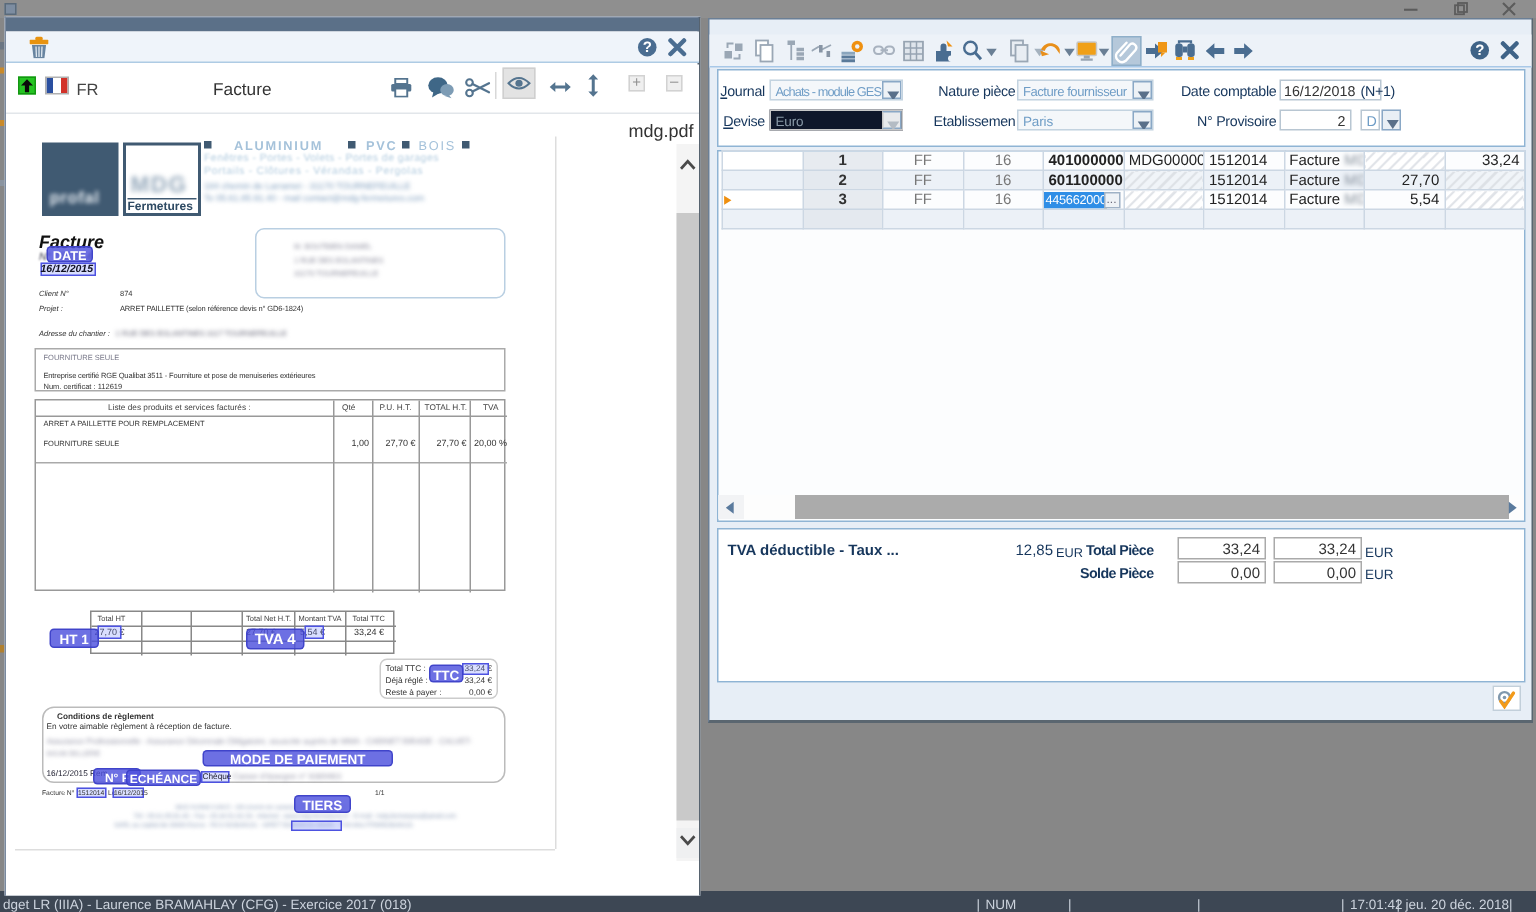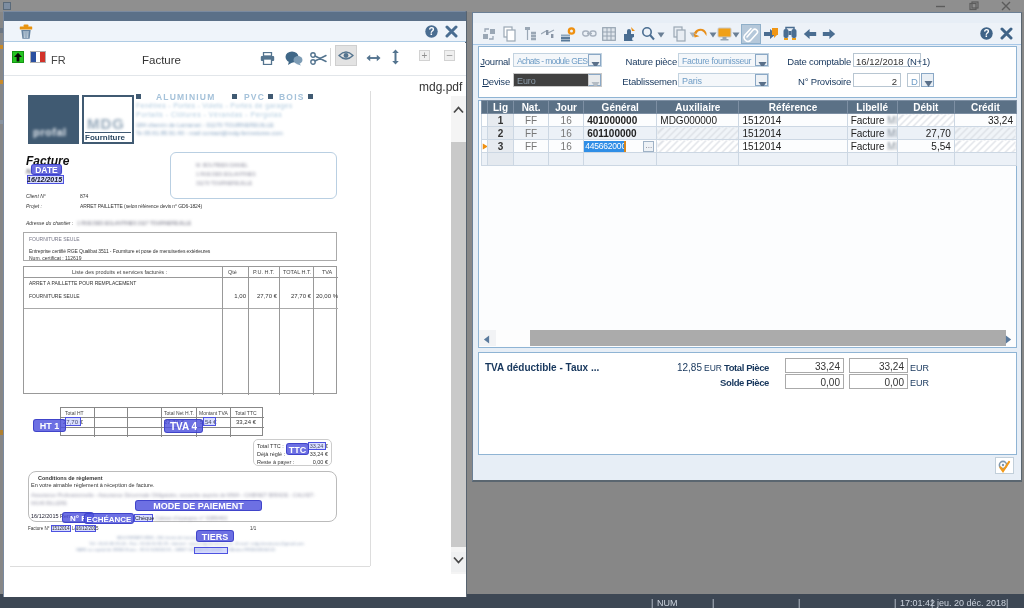--- a/index.html
+++ b/index.html
@@ -18,20 +18,21 @@
   <div class="abs" style="left:3px;top:2px;width:8px;height:8px;background:#7d8da1;border:1px solid #5a6a7a;"></div>
   <svg class="abs" style="left:930px;top:0;" width="94" height="12" viewBox="0 0 94 12">
     <line x1="6" y1="6.5" x2="15" y2="6.5" stroke="#5c5c5c" stroke-width="1.4"></line>
     <rect x="40" y="3.5" width="6" height="6" fill="none" stroke="#5c5c5c" stroke-width="1.2"></rect>
     <rect x="42" y="2" width="6" height="6" fill="none" stroke="#5c5c5c" stroke-width="1.2"></rect>
     <path d="M72 2 L80 10 M80 2 L72 10" stroke="#5c5c5c" stroke-width="1.4"></path>
   </svg>
 </div>
 
 <div class="abs" style="left:0;top:594px;width:1024px;height:14px;background:#3d4754;color:#ccd3dd;font-size:9px;">
+  <div class="abs" style="left:2px;top:4px;white-space:nowrap;">dget  LR (IIIA) - Laurence BRAMAHLAY (CFG) - Exercice 2017 (018)</div>
   <div class="abs" style="left:651px;top:4px;">|</div>
   <div class="abs" style="left:657px;top:4px;">NUM</div>
   <div class="abs" style="left:712px;top:4px;">|</div>
   <div class="abs" style="left:798px;top:4px;">|</div>
   <div class="abs" style="left:894px;top:4px;">|</div>
   <div class="abs" style="left:900px;top:4px;">17:01:42</div>
   <div class="abs" style="left:931px;top:4px;">|</div>
   <div class="abs" style="left:937px;top:4px;white-space:nowrap;">jeu. 20 déc. 2018</div>
   <div class="abs" style="left:1006px;top:4px;">|</div>
 </div>
@@ -120,30 +121,30 @@
     <div class="abs" style="left:366px;top:15px;width:1px;height:475px;background:#ddd;"></div>
     <div class="abs" style="left:6px;top:490px;width:360px;height:1px;background:#ddd;"></div>
 
     <div id="pg" class="abs" style="left:-4px;top:-12px;width:466px;height:533px;">
 
       <div class="abs" style="left:28px;top:31px;width:51px;height:49px;background:#405a72;">
         <div class="abs" style="left:5px;top:31px;font-size:11px;font-weight:bold;color:#e2e8ee;letter-spacing:0.5px;filter:blur(1.5px);">profal</div>
       </div>
       <div class="abs" style="left:82px;top:31px;width:52px;height:49px;background:#fff;border:2px solid #405a72;">
         <div class="abs" style="left:3px;top:18px;font-size:15px;font-weight:bold;color:#97aabc;filter:blur(1.8px);letter-spacing:1px;">MDG</div>
-        <div class="abs" style="left:1px;top:35px;font-size:8px;font-weight:bold;color:#2e4a63;border-top:1px solid #405a72;width:46px;">Fourniture</div>
+        <div class="abs" style="left:1px;top:35px;font-size:8px;font-weight:bold;color:#2e4a63;border-top:1px solid #405a72;width:46px;">Fermetures</div>
       </div>
 
       <div class="abs" style="left:136px;top:28px;width:210px;height:10px;">
         <span style="position:absolute;left:0;top:2px;width:5px;height:5px;background:#405a72;"></span>
         <span style="position:absolute;left:20px;top:0;font-size:8.5px;font-weight:bold;color:#a5c2da;letter-spacing:1.2px;">ALUMINIUM</span>
         <span style="position:absolute;left:96px;top:2px;width:5px;height:5px;background:#405a72;"></span>
         <span style="position:absolute;left:108px;top:0;font-size:8.5px;font-weight:bold;color:#a5c2da;letter-spacing:1.2px;">PVC</span>
         <span style="position:absolute;left:132px;top:2px;width:5px;height:5px;background:#405a72;"></span>
-        <span style="position:absolute;left:143px;top:0;font-size:8.5px;font-weight:bold;color:#a5c2da;letter-spacing:1.2px;">BOIS</span>
+        <span style="position:absolute;left:143px;top:0;font-size:8.5px;font-weight:normal;color:#a5c2da;letter-spacing:1.2px;">BOIS</span>
         <span style="position:absolute;left:172px;top:2px;width:5px;height:5px;background:#405a72;"></span>
       </div>
       <div class="abs blur1" style="left:136px;top:38px;font-size:7px;color:#b4cde0;letter-spacing:0.3px;">Fenêtres - Portes - Volets - Portes de garages</div>
       <div class="abs blur1" style="left:136px;top:47px;font-size:7px;color:#b4cde0;letter-spacing:0.5px;">Portails - Clôtures - Vérandas - Pergolas</div>
       <div class="abs blur2" style="left:136px;top:58px;font-size:6px;color:#7e9dbd;">184 chemin de Larramet - 31170 TOURNEFEUILLE</div>
       <div class="abs blur2" style="left:136px;top:66px;font-size:6px;color:#7e9dbd;">Te 05.61.85.91.40 - mail contact@mdg-fermetures.com</div>
 
       <div class="abs" style="left:26px;top:90px;font-size:12px;font-weight:bold;font-style:italic;color:#111;">Facture</div>
       <div class="abs blur1" style="left:26px;top:104px;font-size:7px;font-style:italic;color:#334;">N° 15/2014</div>
       <div class="lbl" style="left:31px;top:100px;width:31px;height:11px;font-size:8.5px;line-height:11px;">DATE</div>
@@ -387,21 +388,21 @@
             <path d="M0.5 1 L8.5 1 L4.5 7 Z" fill="#5a708a"></path>
           </svg></span>
     </div>
     <div class="flbl" style="left:304px;top:9px;width:68px;">Date comptable</div>
     <div class="abs" style="left:374px;top:6px;width:68px;height:14px;border:1px solid #b8c6d2;background:#fff;">
       <span style="position:absolute;left:2px;top:1.5px;font-size:9.5px;color:#333;">16/12/2018</span>
     </div>
     <div class="flbl" style="left:428px;top:9px;">(N+1)</div>
 
     <div class="flbl" style="left:0px;top:29px;width:31px;"><span style="text-decoration:underline;">D</span>evise</div>
-    <div class="fcombo" style="left:34px;top:26px;width:89px;border-color:#c8c8c8;background:#404040;">
+    <div class="fcombo" style="left:34px;top:26px;width:89px;border-color:#c8c8c8;background:#0f172a;">
       <span class="tx" style="color:#8a9aa8;">Euro</span>
       <span class="dbtn" style="background:#e8eaec;border-left-color:#c8c8c8;"><svg width="9" height="8" viewBox="0 0 9 8" style="margin:2px 0 0 2px;">
             <path d="M0.5 1 L8.5 1 L4.5 7 Z" fill="#b4bcc4"></path>
           </svg></span>
     </div>
     <div class="flbl" style="left:140px;top:29px;width:58px;">Etablissemen</div>
     <div class="fcombo" style="left:199px;top:26px;width:91px;">
       <span class="tx">Paris</span>
       <span class="dbtn"><svg width="9" height="8" viewBox="0 0 9 8" style="margin:2px 0 0 2px;">
             <path d="M0.5 1 L8.5 1 L4.5 7 Z" fill="#5a708a"></path>
@@ -427,32 +428,20 @@
       #gtab .c { text-align:center; } #gtab .r { text-align:right; }
       #gtab .lig { background:#e7ebf0; font-weight:bold; color:#333; }
       #gtab .gray { color:#777; }
       #gtab .hatch { background:repeating-linear-gradient(135deg,#fff 0px,#fff 3.5px,#e0e3e8 3.5px,#e0e3e8 5px); }
       #gtab tr.alt td { background:#ecf1f7; }
       #gtab tr.alt td.lig { background:#e4e9ef; }
       #gtab tr.alt td.hatch { background:repeating-linear-gradient(135deg,#f0f4f8 0px,#f0f4f8 3.5px,#dde1e6 3.5px,#dde1e6 5px); }
     </style>
     <table id="gtab" class="abs" style="left:2px;top:-1px;width:536px;">
       <tbody>
-          <tr>
-        <th style="width:6px;"></th>
-            <th style="width:26px;">Lig</th>
-            <th style="width:35px;">Nat.</th>
-            <th style="width:35px;">Jour</th>
-        <th style="width:73px;">Général</th>
-            <th style="width:82px;">Auxiliaire</th>
-            <th style="width:108px;">Référence</th>
-        <th style="width:50px;">Libellé</th>
-            <th style="width:57px;">Débit</th>
-            <th style="width:62px;">Crédit</th>
-      </tr>
       <tr>
         <td style="background:#fff;"></td>
             <td class="lig c">1</td>
             <td class="c gray">FF</td>
             <td class="c gray">16</td>
         <td style="font-weight:bold;">401000000</td>
             <td>MDG000000</td>
             <td>1512014</td>
         <td>Facture <span style="color:#858f9b;filter:blur(1.3px);letter-spacing:0.5px;">MDG</span></td>
             <td class="hatch"></td>

